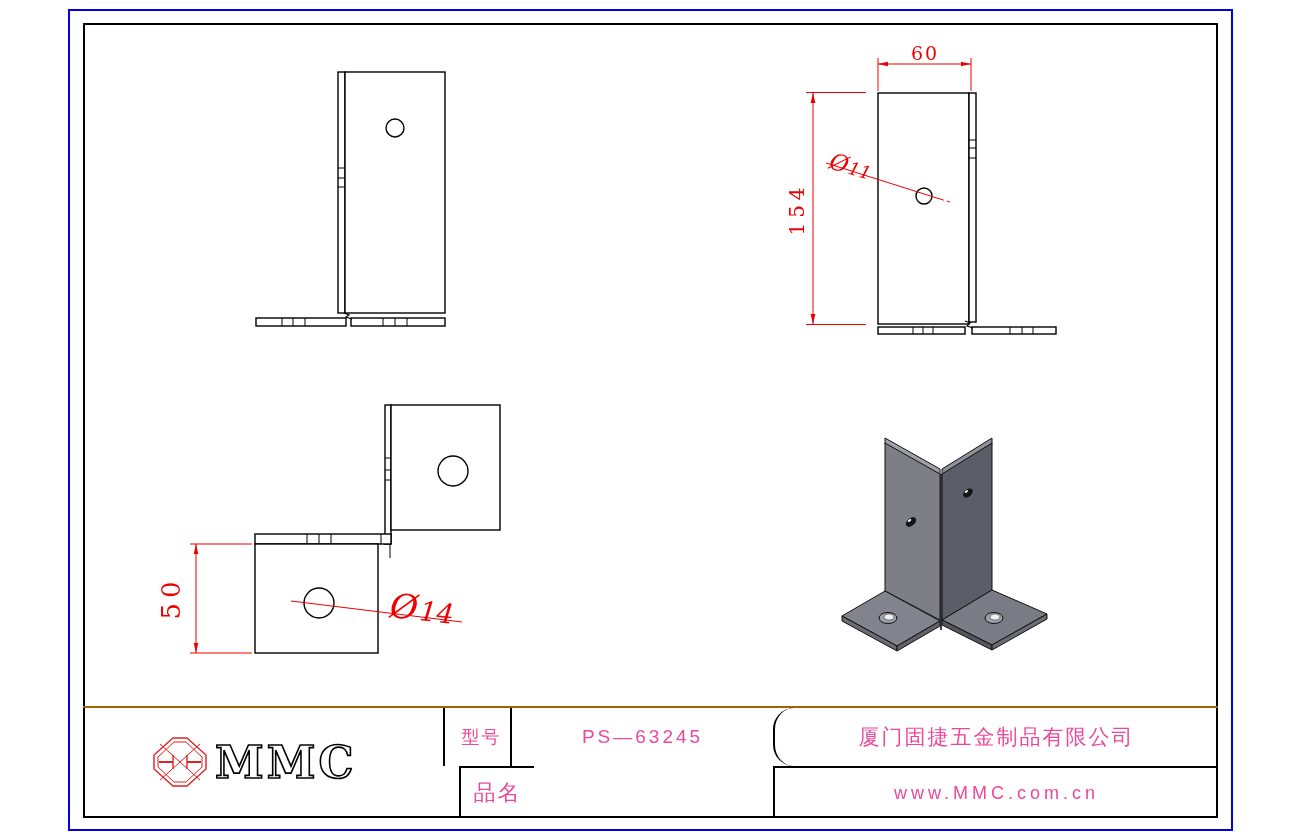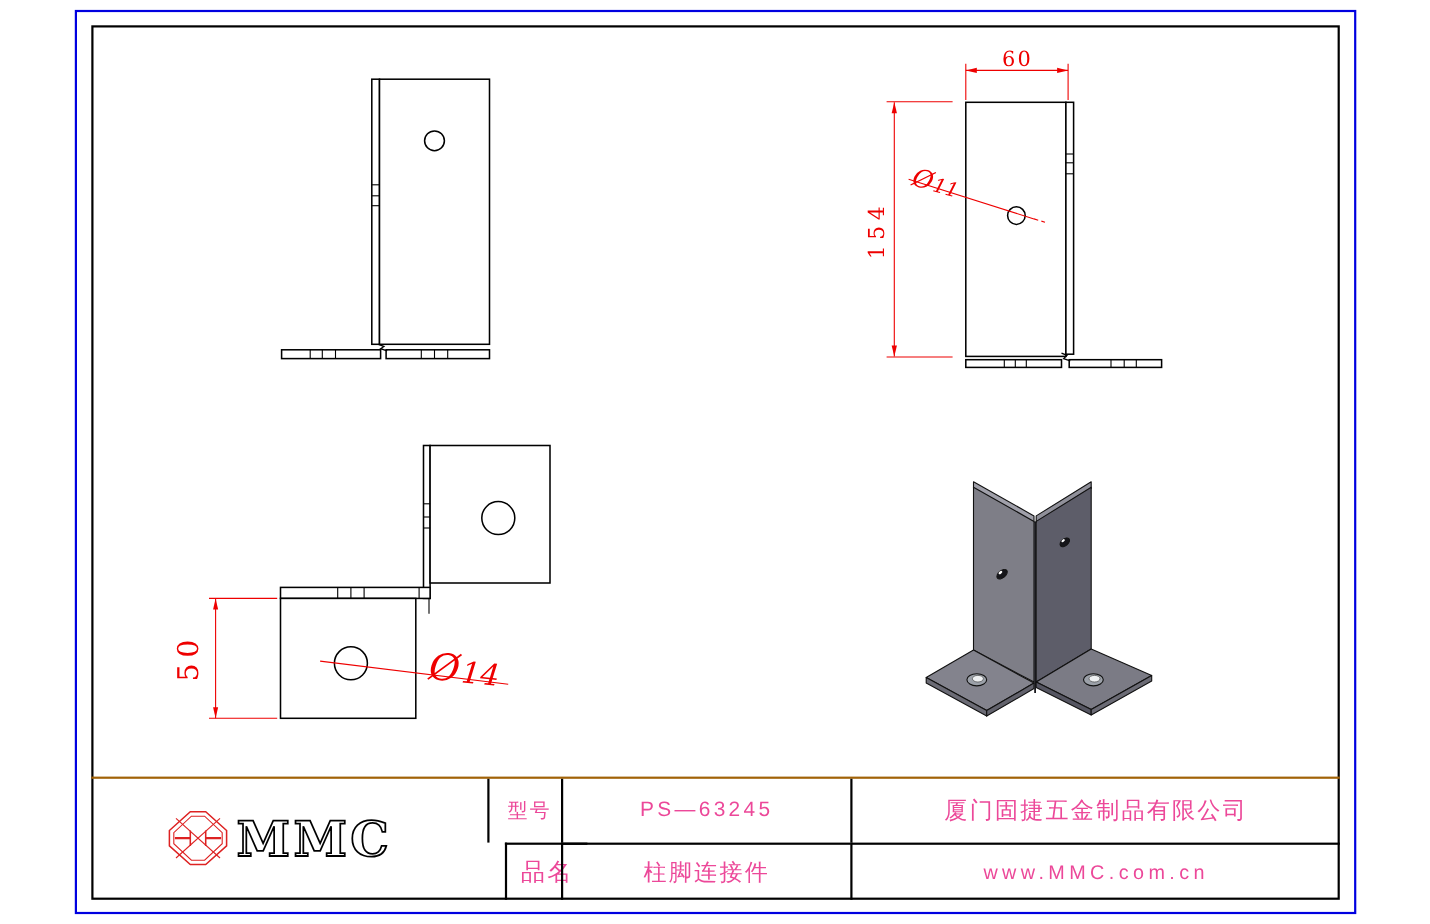--- a/index.html
+++ b/index.html
@@ -13,21 +13,21 @@
   
   #draw{position:absolute;left:0;top:0;width:1300px;height:840px;}
   
   #title-block{position:absolute;left:83px;top:706px;width:1135px;height:112px;
                border-top:2px solid #a16207;box-sizing:border-box;color:#ec4899;}
   .tb-cell{position:absolute;display:flex;align-items:center;justify-content:center;
            box-sizing:border-box;white-space:nowrap;}
   .tb-logo{left:0;top:0;width:352px;height:110px;}
   .tb-c1r1{left:360px;top:0;width:75px;height:58px;border-left:2px solid #000;font-size:18px;letter-spacing:2px;}
   .tb-c2r1{left:427px;top:0;width:263px;height:58px;border-left:2px solid #000;font-size:19px;letter-spacing:3px;}
-  .tb-c3r1{left:690px;top:0;width:445px;height:58px;border-left:2px solid #000;font-size:21px;letter-spacing:2px;}
+  .tb-c3r1{left:690px;top:0;width:445px;height:58px;border-left:2px solid #000;font-size:21px;letter-spacing:2px;border-radius:21px;}
   .tb-c1r2{left:352px;top:58px;width:75px;height:52px;border-left:2px solid #000;border-top:2px solid #000;font-size:22px;letter-spacing:2px;margin-left:24px;}
   .tb-c2r2{left:427px;top:58px;width:263px;height:52px;border-left:2px solid #000;border-top:2px solid #000;font-size:21px;letter-spacing:2px;}
   .tb-c3r2{left:690px;top:58px;width:445px;height:52px;border-left:2px solid #000;border-top:2px solid #000;font-size:18px;letter-spacing:4px;}
   text{user-select:none;}
 </style>
 </head>
 <body>
 
 <div id="page">
 
@@ -188,21 +188,18 @@
       </div>
     <div class="tb-cell tb-c2r1">
         <span>PS—63245</span>
       </div>
     <div class="tb-cell tb-c3r1">
         <span>厦门固捷五金制品有限公司</span>
       </div>
     <div class="tb-cell tb-c1r2">
         <span>品名</span>
       </div>
-    <div class="tb-cell tb-c2r2">
-        <span>柱脚连接件</span>
-      </div>
     <div class="tb-cell tb-c3r2">
         <span>www.MMC.com.cn</span>
       </div>
   </div>
 
 </div>
 
 </body></html>

